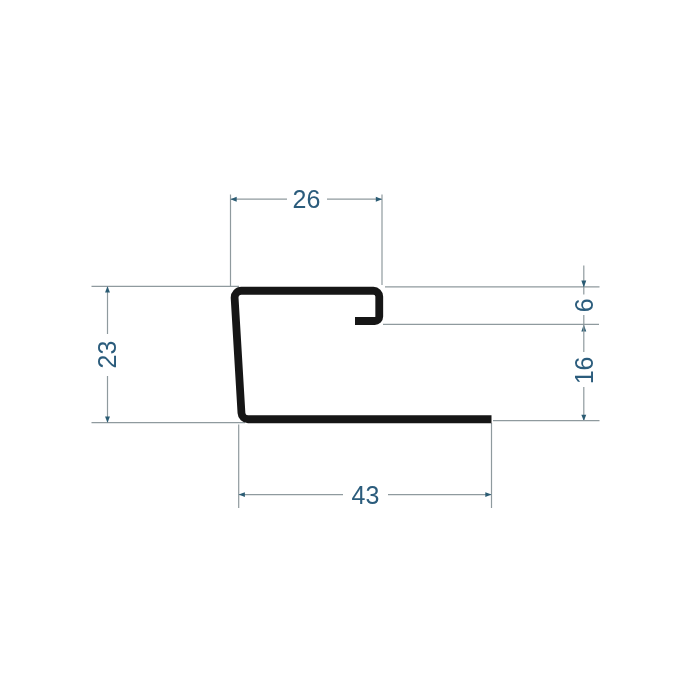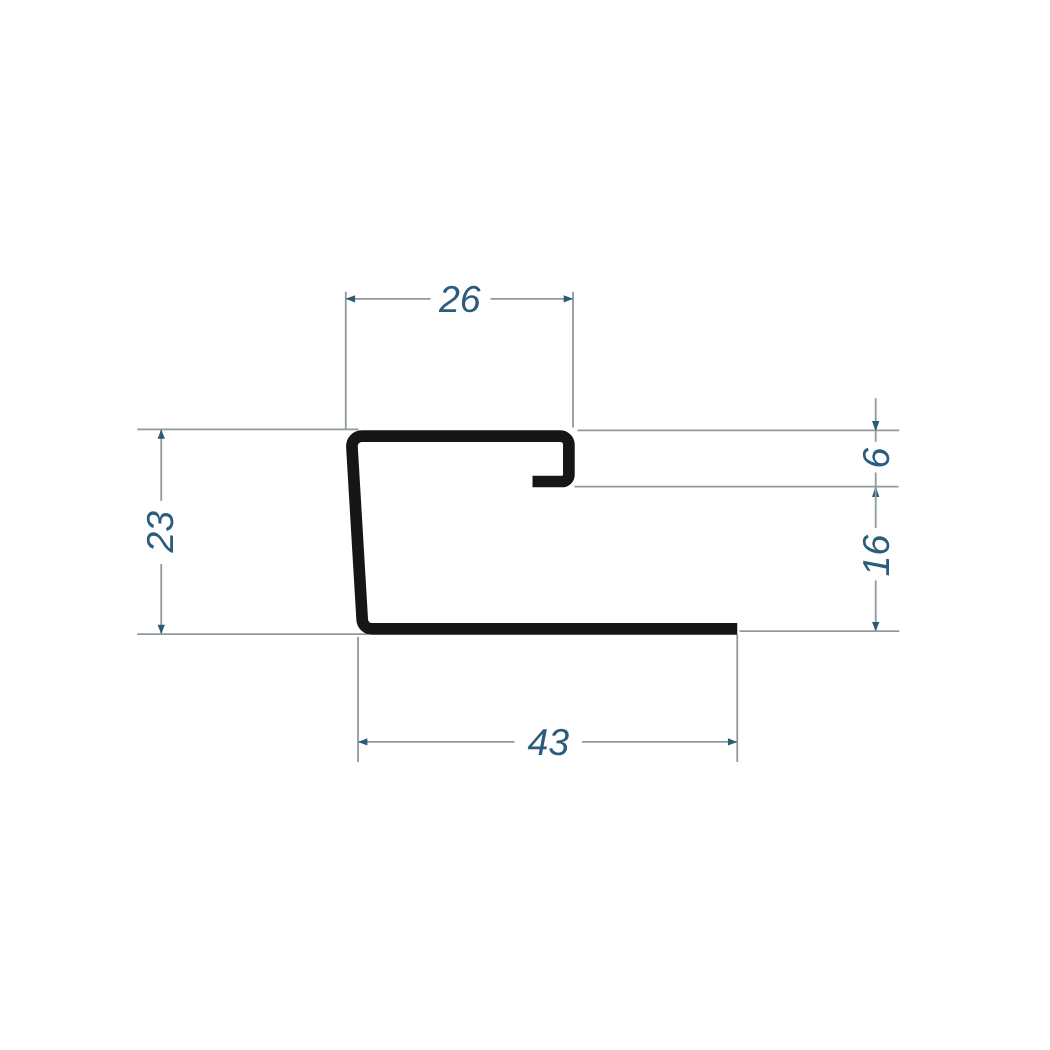--- a/index.html
+++ b/index.html
@@ -1,16 +1,16 @@
 <!DOCTYPE html>
 <html><head>
 <meta charset="utf-8">
 <style>
   html,body{margin:0;padding:0;background:#ffffff;}
-  .wrap{width:700px;height:700px;position:relative;background:#3b82f6;font-style:italic;}
+  .wrap{width:700px;height:700px;position:relative;background:#3b82f6;}
   text{font-family:"Liberation Sans", sans-serif; fill:#2b5c7c;}
 </style>
 </head>
 <body>
 <div class="wrap">
 <svg width="700" height="700" viewBox="0 0 700 700">
 
   <rect x="0" y="0" width="700" height="700" fill="#ffffff"></rect>
 
   <line x1="230.5" y1="194.5" x2="230.5" y2="286" stroke="#8f9a9e" stroke-width="1.2"></line>

